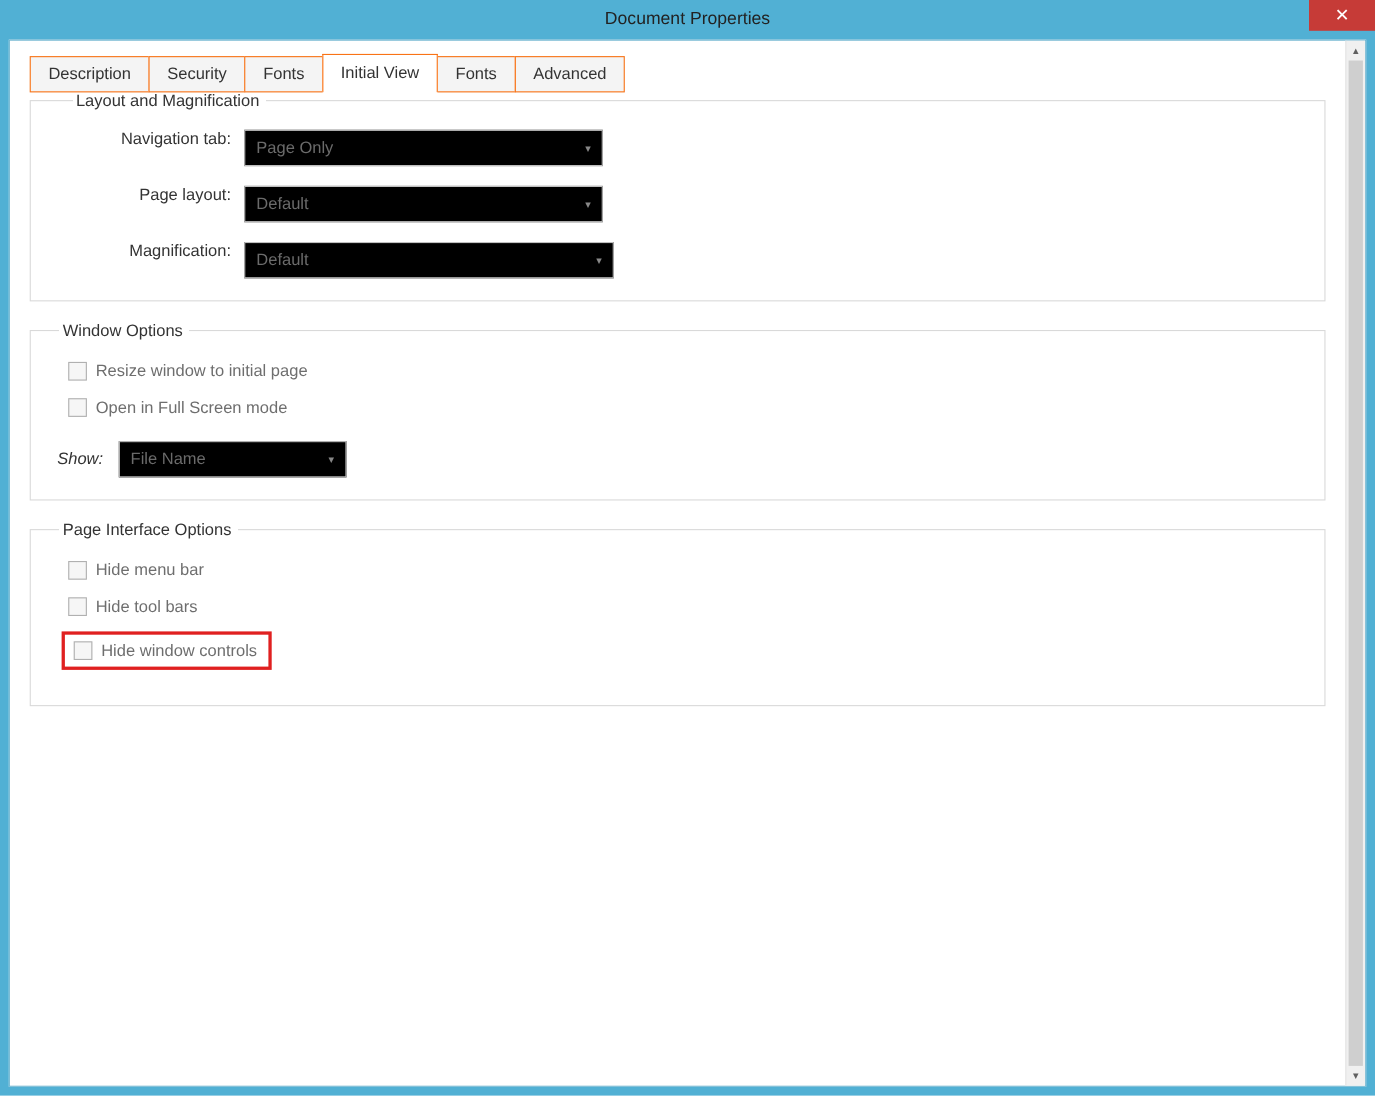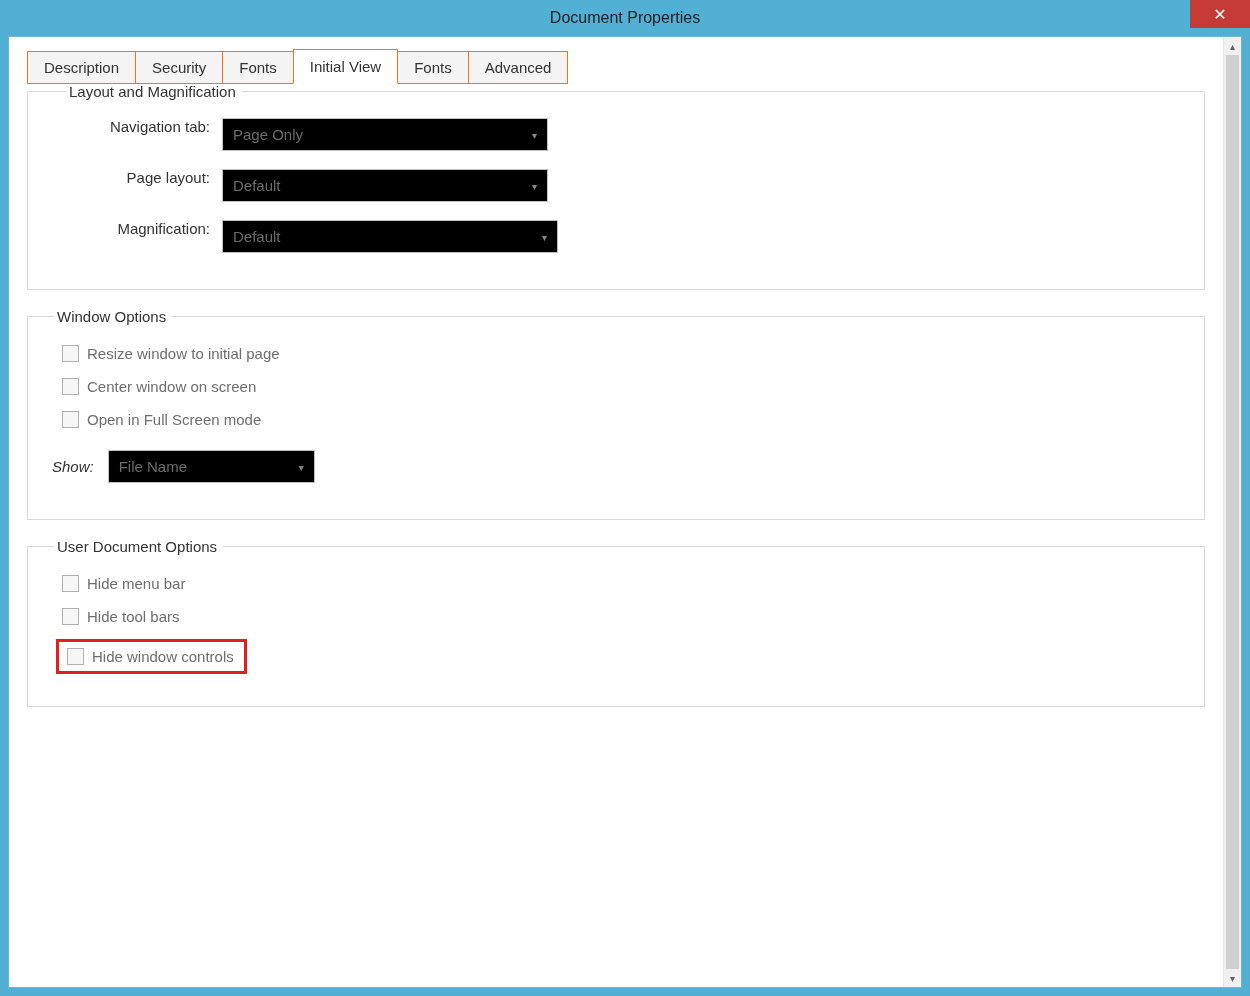--- a/index.html
+++ b/index.html
@@ -89,21 +89,21 @@
 }
 .tab.active {
   background: #fff;
   border-bottom: 1px solid #fff;
   z-index: 2;
   padding-top:8px; padding-bottom:8px;
 }
 fieldset.group {
   border: 1px solid #d9d9d9;
   margin-top: -1px;
-  padding: 14px 22px 36px 22px;
+  padding: 14px 22px 20px 22px;
   position: relative;
 }
 fieldset.group + fieldset.group { margin-top: 18px; }
 fieldset.group legend {
   font-size: 15px;
   color: #333;
   padding: 0 6px 0 3px;
   margin-left: 4px;
 }
 .form-row {
@@ -231,38 +231,34 @@
 
     <fieldset class="group">
       <legend>Window Options</legend>
 
       <div class="check-row">
         <div class="checkbox"></div>
         <span class="check-label">Resize window to initial page</span>
       </div>
       <div class="check-row">
         <div class="checkbox"></div>
-        <span class="check-label">Center window on screen</span>
-      </div>
-      <div class="check-row">
-        <div class="checkbox"></div>
         <span class="check-label">Open in Full Screen mode</span>
       </div>
 
       <div class="show-row">
         <span class="show-label">Show:</span>
         <div class="dropdown w3">
           <span>File Name</span>
           <span class="chev">▾</span>
         </div>
       </div>
     </fieldset>
 
     <fieldset class="group" style="padding-bottom:32px;">
-      <legend>User Document Options</legend>
+      <legend>Page Interface Options</legend>
 
       <div class="check-row">
         <div class="checkbox"></div>
         <span class="check-label">Hide menu bar</span>
       </div>
       <div class="check-row">
         <div class="checkbox"></div>
         <span class="check-label">Hide tool bars</span>
       </div>
       <div class="highlight-box">

